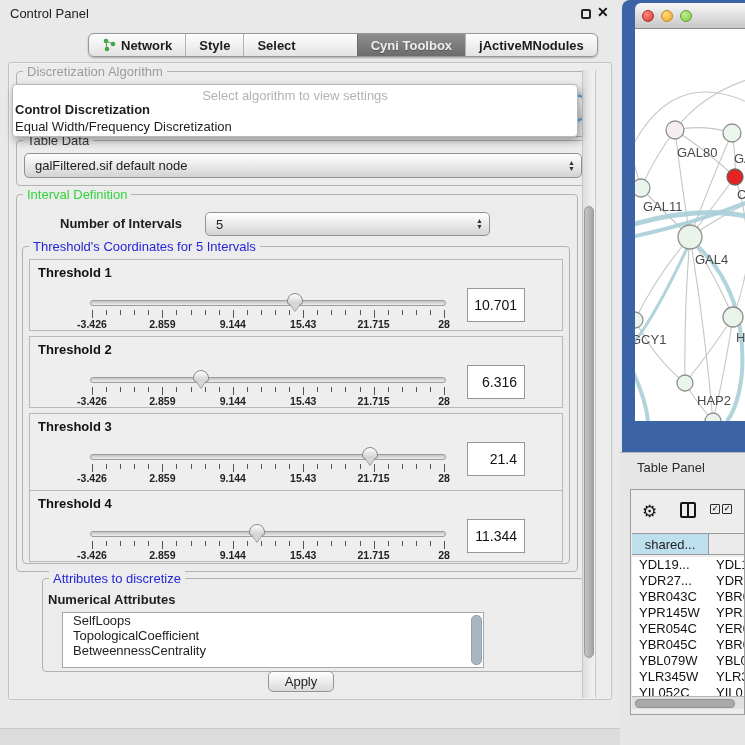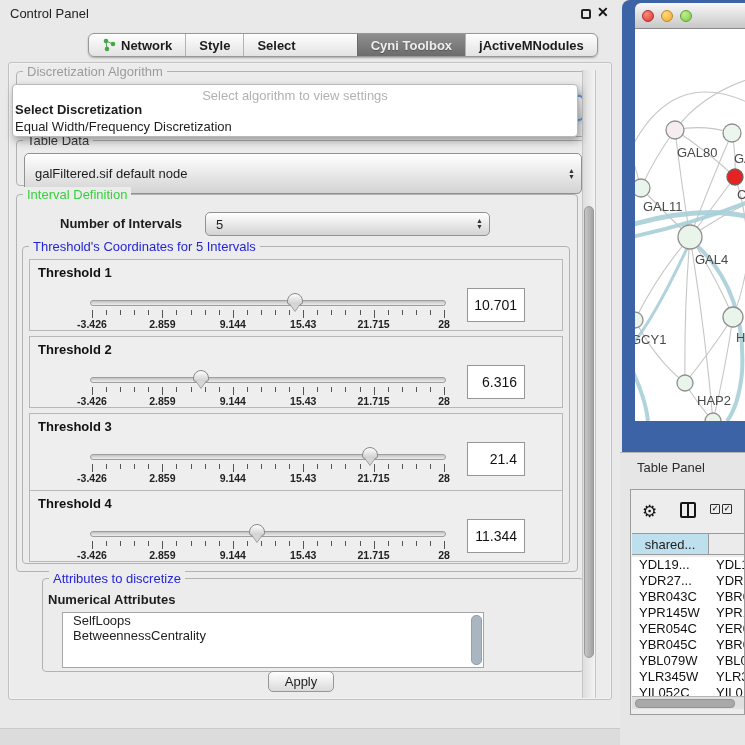--- a/index.html
+++ b/index.html
@@ -134,28 +134,28 @@
     </div>
     <div class="combo focused" style="left:24px;top:95px;width:560px;height:26px;">
       <span class="stepper">
           <span>▲</span>
           <span>▼</span>
         </span>
     </div>
 
     <div id="dropdown">
       <div id="dd-placeholder">Select algorithm to view settings</div>
-    <div class="dd-item" style="top: 17px; font-weight: 700;">Select Discretization</div>
+    <div class="dd-item" style="top: 17px; font-weight: 700;">Control Discretization</div>
         <div class="dd-item" style="top: 34px; font-weight: 400;">Equal Width/Frequency Discretization</div>
       </div>
 
     <div class="group" style="left:16px;top:140px;width:570px;height:46px;">
       <span class="glabel dark">Table Data</span>
     </div>
-    <div class="combo" style="left:24px;top:153px;width:558px;height:41px;">
+    <div class="combo" style="left:24px;top:153px;width:558px;height:25px;">
       <span>galFiltered.sif default node</span>
       <span class="stepper">
           <span>▲</span>
           <span>▼</span>
         </span>
     </div>
 
     <div class="group" style="left:16px;top:194px;width:562px;height:378px;">
       <span class="glabel" style="color:#35d23c;">Interval Definition</span>
     </div>
@@ -323,20 +323,21 @@
         </div>
       </div>
 
     <div class="group" style="left:42px;top:578px;width:542px;height:94px;">
       <span class="glabel" style="color:#2525d8;">Attributes to discretize</span>
     </div>
     <span class="abs" style="left:48px;top:592px;font-weight:700;">Numerical Attributes</span>
     <div id="attr-list">
 
     <div class="attr-item">SelfLoops</div>
+        <div class="attr-item">TopologicalCoefficient</div>
         <div class="attr-item">BetweennessCentrality</div>
         <div id="attr-scroll"></div>
       </div>
 
     <div id="apply-btn">Apply</div>
 
     <div id="v-scroll-track"></div>
     <div id="v-scroll-thumb"></div>
 
     <div id="footer-strip"></div>

